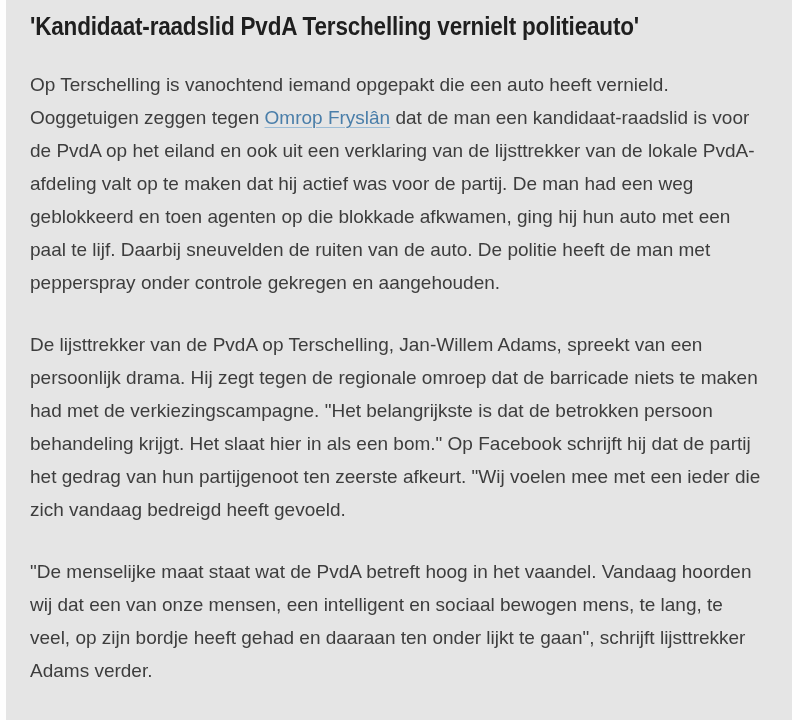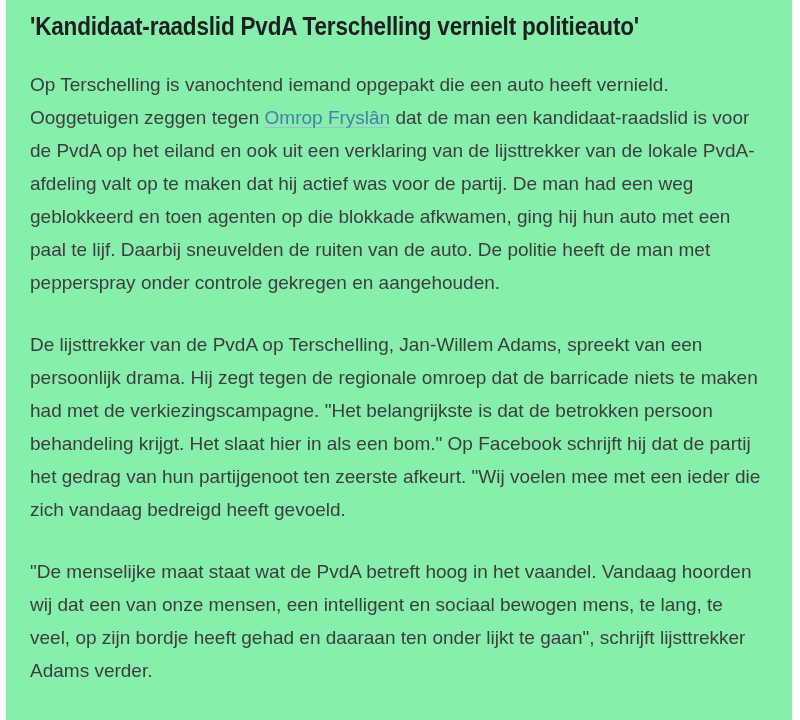--- a/index.html
+++ b/index.html
@@ -13,21 +13,21 @@
     overflow: hidden;
     position: relative;
     font-family: "Liberation Sans", "DejaVu Sans", sans-serif;
   }
   .panel {
     position: absolute;
     left: 6px;
     right: 8px;
     top: 0;
     bottom: 0;
-    background: #86efac;
+    background: #e5e5e5;
     box-sizing: border-box;
     padding: 10px 24px 0 24px;
     overflow: hidden;
   }
   h1.article-title {
     font-size: 25px;
     line-height: 32px;
     font-weight: bold;
     color: #1f1f1f;
     margin: 0 0 26px 0;

